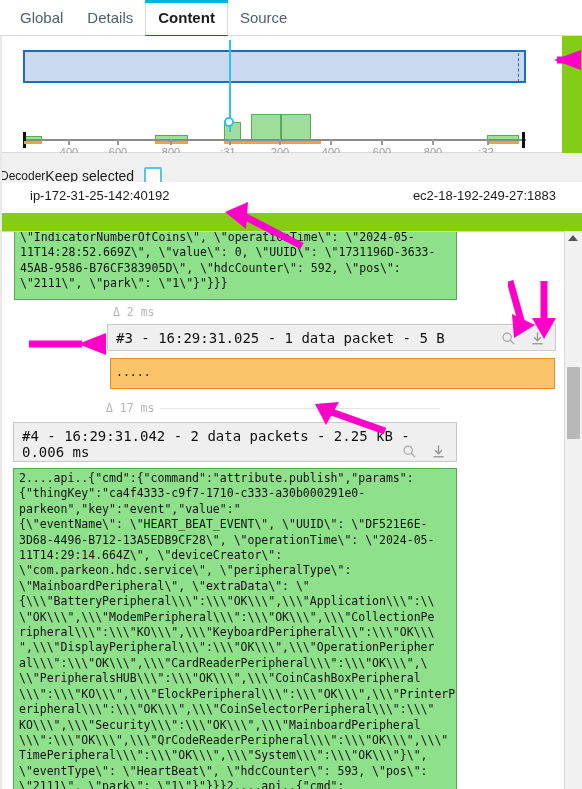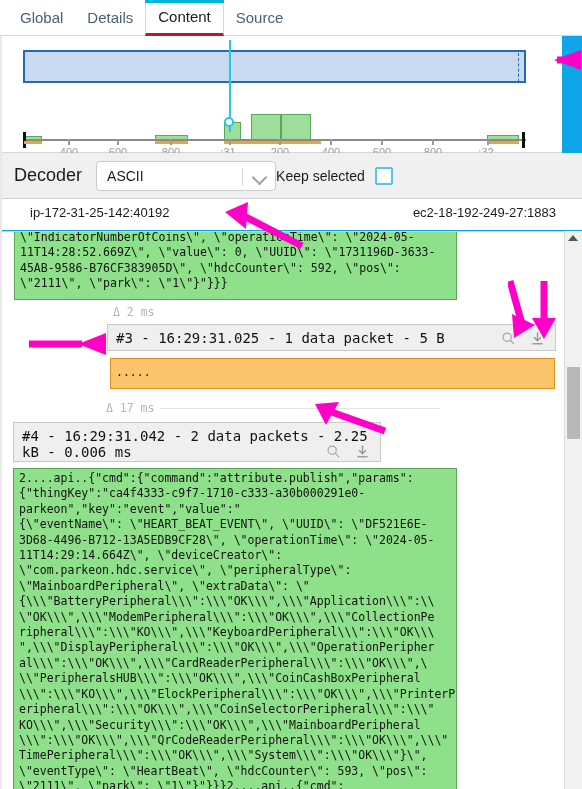--- a/index.html
+++ b/index.html
@@ -5,21 +5,21 @@
   html, body {
     margin: 0; padding: 0;
     width: 582px; height: 789px;
     background: #ffffff;
     font-family: "Liberation Sans", sans-serif;
     overflow: hidden;
   }
   #app {
     position: relative;
     width: 582px; height: 789px;
-    background: #0ea5e9;
+    background: #84cc16;
     overflow: hidden;
   }
 
   
   .tabbar {
     position: absolute; left: 0; top: 0; width: 582px; height: 36px;
     background: #ffffff;
     border-bottom: 1px solid #d8d8d8;
     display: flex; align-items: stretch;
     padding-left: 8px;
@@ -33,21 +33,22 @@
     cursor: pointer;
     position: relative;
     background: #ffffff;
   }
   .tab.active {
     color: #1b1b1b;
     border-left: 1px solid #d8d8d8;
     border-right: 1px solid #d8d8d8;
     background: #ffffff;
     margin-bottom: -1px;
-    border-bottom: 3px solid #b91c1c;
+    border-bottom: 1px solid #b91c1c;
+    font-weight: bold;
   }
   .tab.active::before {
     content: ""; position: absolute; left: -1px; right: -1px; top: 0;
     height: 3px; background: #00b7d3;
   }
 
   
   .timeline {
     position: absolute; left: 0; top: 36px; width: 562px; height: 116px;
     background: #ffffff;
@@ -103,21 +104,21 @@
   .tlfoot .left { position: absolute; left: 22px; top: 0; font-size: 13px; color: #1b1b1b; }
   .tlfoot .right { position: absolute; right: 22px; top: 0; font-size: 13px; color: #1b1b1b; }
 
   
   .decoderbar {
     position: absolute; left: 0; top: 153px; width: 582px; height: 45px;
     background: #f0f0f0;
     border-bottom: 1px solid #d0d0d0;
     display: flex; align-items: center;
   }
-  .decoderbar .lbl { margin-left: 14px; font-size: 18px; color: #1b1b1b; }
+  .decoderbar .lbl { font-size: 12px; color: #1b1b1b; }
   .select {
     margin-left: 14px;
     width: 180px; height: 30px;
     background: #ffffff; border: 1px solid #cccccc; border-radius: 4px;
     display: flex; align-items: center;
     position: relative;
     box-sizing: border-box;
   }
   .select .val { margin-left: 10px; font-size: 14px; color: #1b1b1b; }
   .select .sep {
@@ -131,21 +132,21 @@
   }
   .keepsel { font-size: 14px; color: #1b1b1b; }
   .cbox {
     margin-left: 10px; width: 14px; height: 14px;
     border: 2px solid #55c8e0; background: #ffffff; border-radius: 2px;
     display: inline-block; vertical-align: middle;
   }
 
   
   .endpoints {
-    position: absolute; left: 0; top: 199px; width: 582px; height: 31px;
+    position: absolute; left: 0; top: 182px; width: 582px; height: 31px;
     background: #ffffff;
   }
   .endpoints .ep {
     position: absolute; top: 6px; font-size: 13px; color: #1b1b1b;
   }
   .endpoints .ep.src { left: 30px; }
   .endpoints .ep.dst { right: 26px; }
 
   
   .content {
@@ -283,25 +284,20 @@
     <div class="cursordot"></div>
 
     <div class="tlfoot">
       <div class="left">2024-05-12 16:29:30.272</div>
       <div class="right">Δ: 1.839 s</div>
     </div>
   </div>
 
   <div class="decoderbar">
     <div class="lbl">Decoder</div>
-    <div class="select">
-      <span class="val">ASCII</span>
-      <span class="sep"></span>
-      <span class="chev"></span>
-    </div>
     <div class="keepsel">Keep selected</div>
     <div class="cbox"></div>
   </div>
 
   <div class="endpoints">
     <div class="ep src">ip-172-31-25-142:40192</div>
     <div class="ep dst">ec2-18-192-249-27:1883</div>
   </div>
 
   <div class="content">
@@ -326,21 +322,21 @@
             <polyline points="4.4,6.6 8,10.4 11.6,6.6" fill="none" stroke="#4a4a4a" stroke-width="1.4"></polyline>
             <line x1="2.5" y1="13.6" x2="13.5" y2="13.6" stroke="#4a4a4a" stroke-width="1.4"></line>
           </svg>
         </div>
       </div>
 
       <div class="payload orange mono" style="position:absolute; left:110px; top:126px; width:445px; height:31px; padding-top:6px;"><span>.....</span></div>
 
       <div class="delta ruled" style="position:absolute; left:100px; top:167px; width:340px; height:18px; line-height:18px;"><span>Δ 17 ms</span></div>
 
-      <div class="pkthdr" style="position:absolute; left:13px; top:190px; width:368px; height:40px;">
+      <div class="pkthdr" style="position:absolute; left:13px; top:190px; width:444px; height:40px;">
         <div class="title">#4 - 16:29:31.042 - 2 data packets - 2.25 kB - 0.006 ms</div>
         <div class="icons" style="right:10px; top:21px;">
           <svg class="ico" viewBox="0 0 16 16">
             <circle cx="6.6" cy="6.6" r="4.4" fill="none" stroke="#6a6a6a" stroke-width="1.3"></circle>
             <line x1="9.9" y1="9.9" x2="14" y2="14" stroke="#6a6a6a" stroke-width="1.3"></line>
           </svg>
           <svg class="ico" viewBox="0 0 16 16">
             <line x1="8" y1="1.5" x2="8" y2="10" stroke="#4a4a4a" stroke-width="1.4"></line>
             <polyline points="4.4,6.6 8,10.4 11.6,6.6" fill="none" stroke="#4a4a4a" stroke-width="1.4"></polyline>
             <line x1="2.5" y1="13.6" x2="13.5" y2="13.6" stroke="#4a4a4a" stroke-width="1.4"></line>

